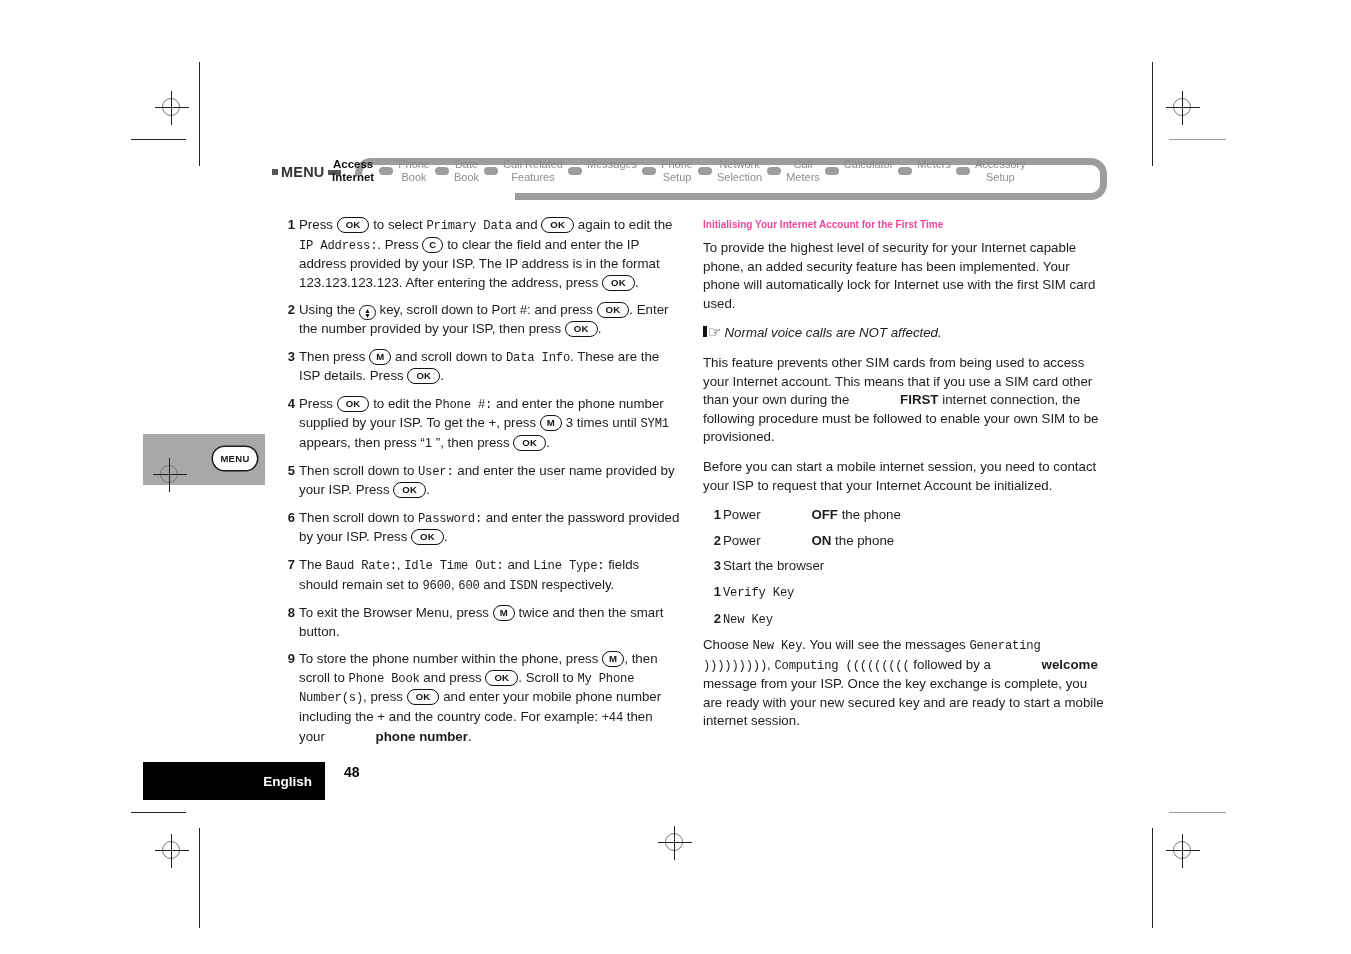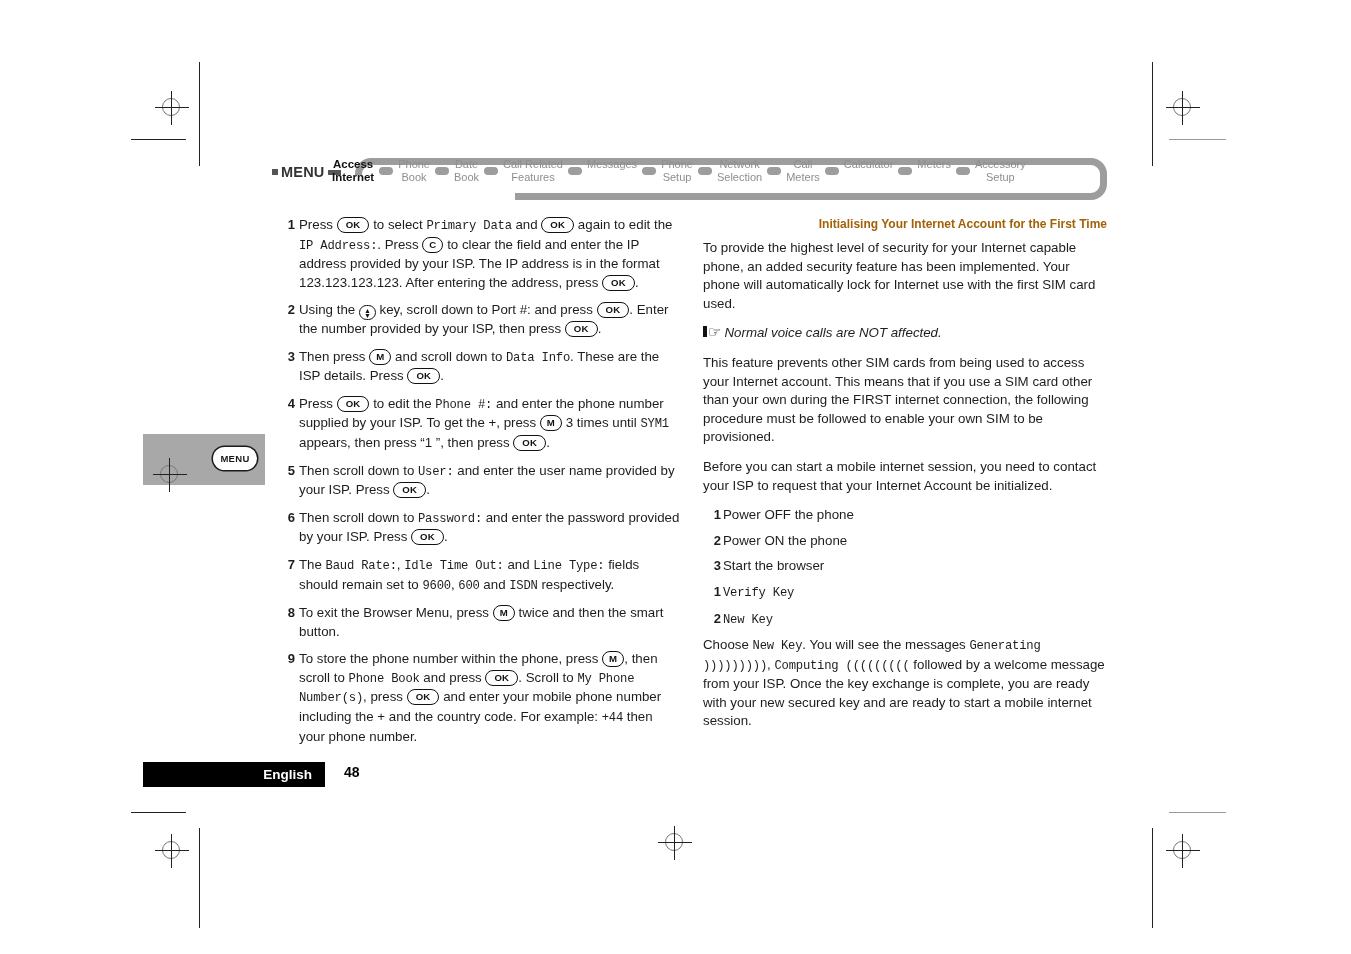--- a/index.html
+++ b/index.html
@@ -166,26 +166,25 @@
     top: 216px;
     width: 404px;
     font-size: 13.3px;
     line-height: 18.6px;
     color: #1d1d1d;
   }
   .col-left  { left: 277px; }
   .col-right { left: 703px; }
 
   h2.section-title {
-    font-size: 12px;
+    font-size: 10px;
     font-weight: bold;
     margin: 0 0 6px 0;
     line-height: 17px;
-    color: #a16207;
-    text-align: right;
+    color: #ec4899;
   }
   p.para {
     margin: 0 0 11px 0;
   }
   p.para.tight { margin-bottom: 9px; }
 
   .note {
     margin: 0 0 11px 0;
     font-style: italic;
     display: flex;
@@ -264,29 +263,29 @@
     letter-spacing: 0;
   }
   .key.scroll .inner {
     display: inline-flex;
     flex-direction: column;
     line-height: 5.5px;
     font-size: 7px;
     vertical-align: middle;
   }
 
-  b.strong { font-weight: normal; }
+  b.strong { font-weight: bold; margin-left: 47px; }
 
   
   .footer-bar {
     position: absolute;
     left: 143px;
     top: 762px;
     width: 182px;
-    height: 25px;
+    height: 38px;
     background: #000000;
     color: #ffffff;
     font-size: 13.5px;
     font-weight: bold;
     display: flex;
     align-items: center;
     justify-content: flex-end;
     padding-right: 13px;
     box-sizing: border-box;
   }

